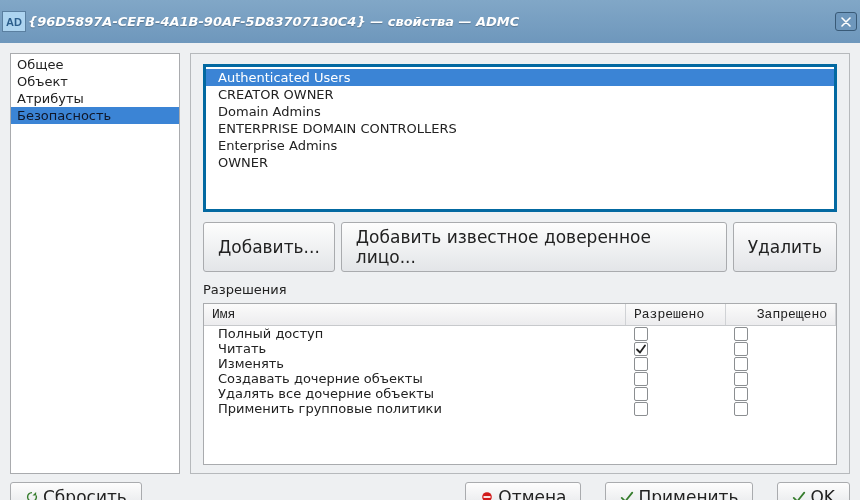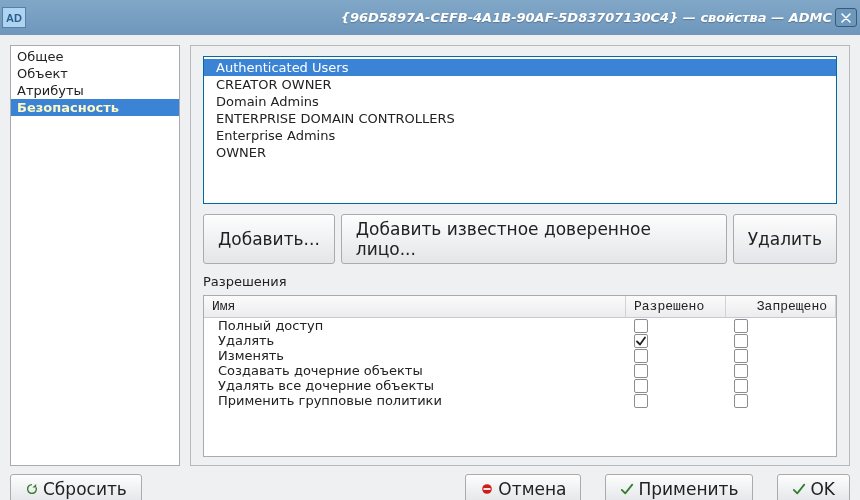--- a/index.html
+++ b/index.html
@@ -1,37 +1,37 @@
 <!DOCTYPE html>
 <html><head>
 <meta charset="utf-8">
 <style>
   * { box-sizing: border-box; }
   html, body { margin: 0; padding: 0; font-family: "DejaVu Sans","Liberation Sans",Arial,sans-serif; font-size: 13px; color: #222; }
   body { background: #eef0f2; width: 860px; height: 500px; overflow: hidden; }
 
   
-  .titlebar { height: 35px; background: linear-gradient(to bottom,#81a7c7 0%,#6e97bc 100%); display: flex; align-items: center; color: #fff; font-weight: bold; font-style: italic; font-size: 13px; }
+  .titlebar { height: 43px; background: linear-gradient(to bottom,#81a7c7 0%,#6e97bc 100%); display: flex; align-items: center; color: #fff; font-weight: bold; font-style: italic; font-size: 13px; }
   .titlebar .appicon { width: 24px; height: 21px; margin: 2px; background: #add4f0; border: 1px solid #5a7fa0; display:flex; align-items:center; justify-content:center; font-family: Arial,sans-serif; font-style: normal; font-weight:bold; color:#2b5e8c; font-size:11px; }
-  .titlebar .title { flex:1; text-align:right; white-space:nowrap; text-overflow:ellipsis; overflow:hidden; text-shadow: 0 1px 1px rgba(0,0,0,.25); }
+  .titlebar .title { flex:1; text-align:left; white-space:nowrap; text-overflow:ellipsis; overflow:hidden; text-shadow: 0 1px 1px rgba(0,0,0,.25); }
   .titlebar .closebtn { width: 22px; height: 19px; margin:2px 3px; background:#6e97bc; border:1px solid #395a77; border-radius:3px; display:flex; align-items:center; justify-content:center; color:#fff; font-style:normal; cursor:default; }
   .titlebar .closebtn svg { width:10px; height:10px; }
 
   .client { padding: 10px 10px 6px 10px; height: calc(500px - 25px); display:flex; flex-direction:column; }
   .workarea { flex:1; display:flex; gap:10px; min-height:0; }
 
   
   .nav { width: 170px; border:1px solid #a9abae; background:#fff; padding:2px 0; }
   .nav-item { padding:1px 6px; cursor:default; }
-  .nav-item.selected { background:#3b84d5; color:#fef9c3;font-weight:bold; }
+  .nav-item.selected { background:#3b84d5; color:#0f172a; }
 
   
   .pane { flex:1; border:1px solid #b6b9bc; background:#eef0f2; padding:10px 12px 8px 12px; display:flex; flex-direction:column; gap:6px; min-width:0; }
 
-  .principals { border:1px solid #0369a1; background:#fff; height:148px; padding:2px 0; overflow:hidden; }
+  .principals { border:3px solid #0369a1; background:#fff; height:148px; padding:2px 0; overflow:hidden; }
   .principals .row { padding:0 12px; line-height:17px; cursor:default; }
   .principals .row.selected { background:#3b84d5; color:#fff; }
 
   .btnrow { display:flex; gap:6px; justify-content:flex-end; margin-top:4px; }
   .btn { background: linear-gradient(to bottom,#fdfdfd,#e3e5e8); border:1px solid #a9abae; border-radius:3px; padding:4px 14px; font-size:17px; color:#222; cursor:default; display:inline-flex; align-items:center; gap:4px; }
 
   .section-label { margin-top:4px; }
 
   .perms { border:1px solid #a9abae; background:#fff; flex:1; min-height:0; display:flex; flex-direction:column; }
   .perms-head { display:flex; border-bottom:1px solid #c7c9cc; background:linear-gradient(to bottom,#fbfbfb,#ececee);font-family:Liberation Mono, monospace; }
@@ -104,21 +104,21 @@
             <div class="perm-row">
               <div class="col-name">Полный доступ</div>
               <div class="col-allow">
                 <span class="cb"></span>
               </div>
               <div class="col-deny">
                 <span class="cb"></span>
               </div>
             </div>
             <div class="perm-row">
-              <div class="col-name">Удалять</div>
+              <div class="col-name">Читать</div>
               <div class="col-allow">
                 <span class="cb checked">
                   <svg viewBox="0 0 12 12">
                     <path d="M2 6.5 L5 9.5 L10 2.5" fill="none" stroke="#222" stroke-width="1.8" stroke-linecap="round" stroke-linejoin="round"></path>
                   </svg>
                 </span>
               </div>
               <div class="col-deny">
                 <span class="cb"></span>
               </div>

